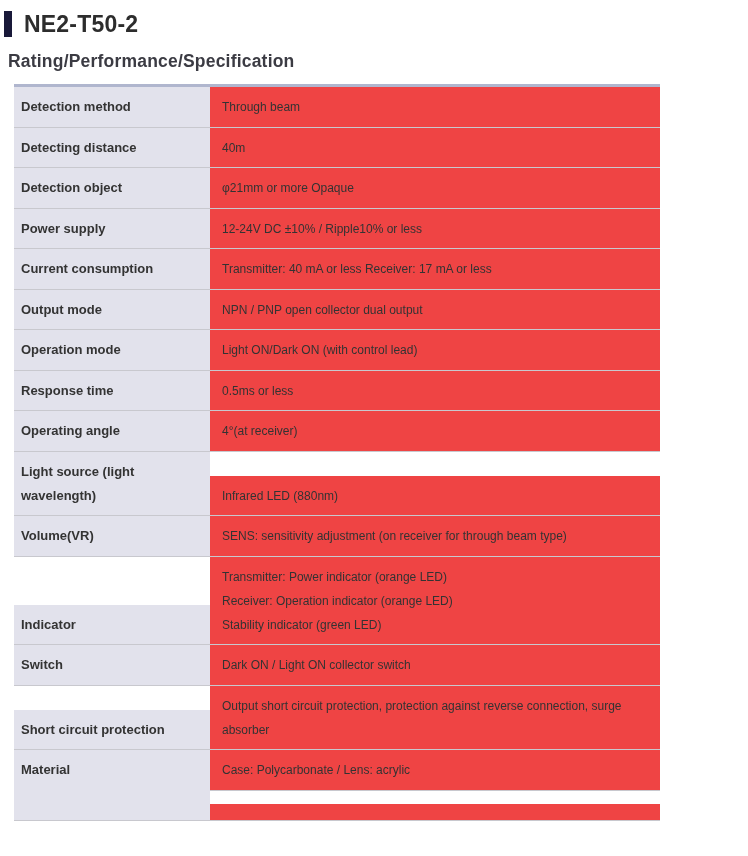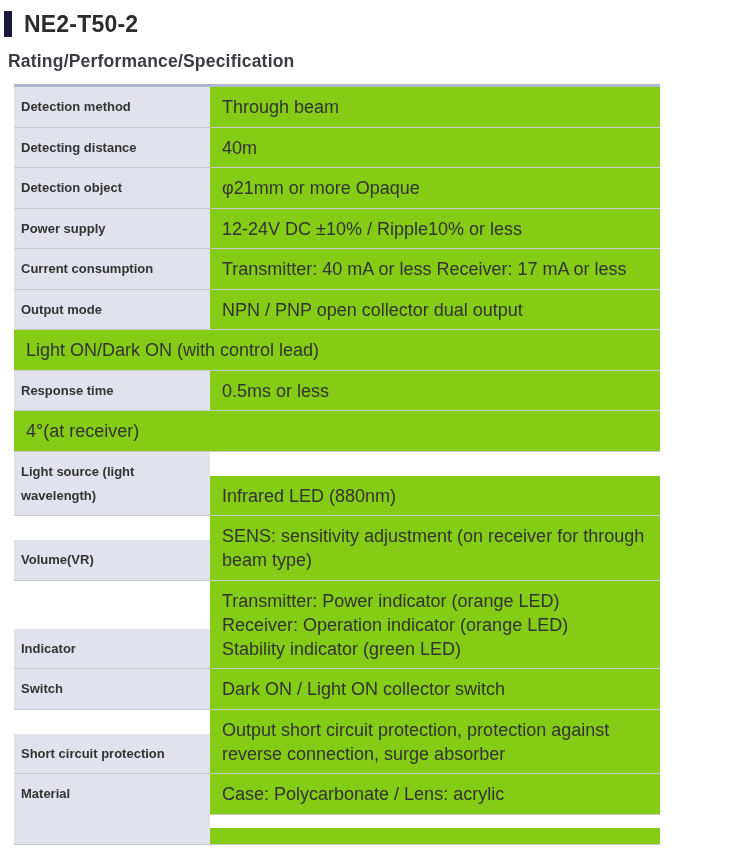--- a/index.html
+++ b/index.html
@@ -46,23 +46,23 @@
   }
   .row-label{
     flex:0 0 196px;
     background:var(--label-cell-bg);
     font-weight:bold;
     font-size:13px;line-height:24px;
     padding:8px 8px 7.5px 7px;
   }
   .row-value{
     flex:1 1 auto;
-    font-size:18px;line-height:24px;
+    font-size:12px;line-height:24px;
     padding:8px 12px 7.5px 12px;
-    background:#84cc16;
+    background:#ef4444;
   }
   .truncated-row{
     height:30px;
   }
   .truncated-row .row-label{min-height:30px;}
 </style>
 </head>
 <body>
 
 <div>
@@ -112,34 +112,36 @@
   </div>
 
   <div class="spec-row">
     <div class="row-label">Output mode</div>
     <div class="row-value">
           <div>NPN / PNP open collector dual output</div>
         </div>
   </div>
 
   <div class="spec-row">
+    <div class="row-label">Operation mode</div>
     <div class="row-value">
           <div>Light ON/Dark ON (with control lead)</div>
         </div>
   </div>
 
 
   <div class="spec-row">
     <div class="row-label">Response time</div>
     <div class="row-value">
           <div>0.5ms or less</div>
         </div>
   </div>
 
   <div class="spec-row">
+    <div class="row-label">Operating angle</div>
     <div class="row-value">
           <div>4°(at receiver)</div>
         </div>
   </div>
 
   <div class="spec-row">
     <div class="row-label">Light source (light wavelength)</div>
     <div class="row-value">
           <div>Infrared LED (880nm)</div>
         </div>

